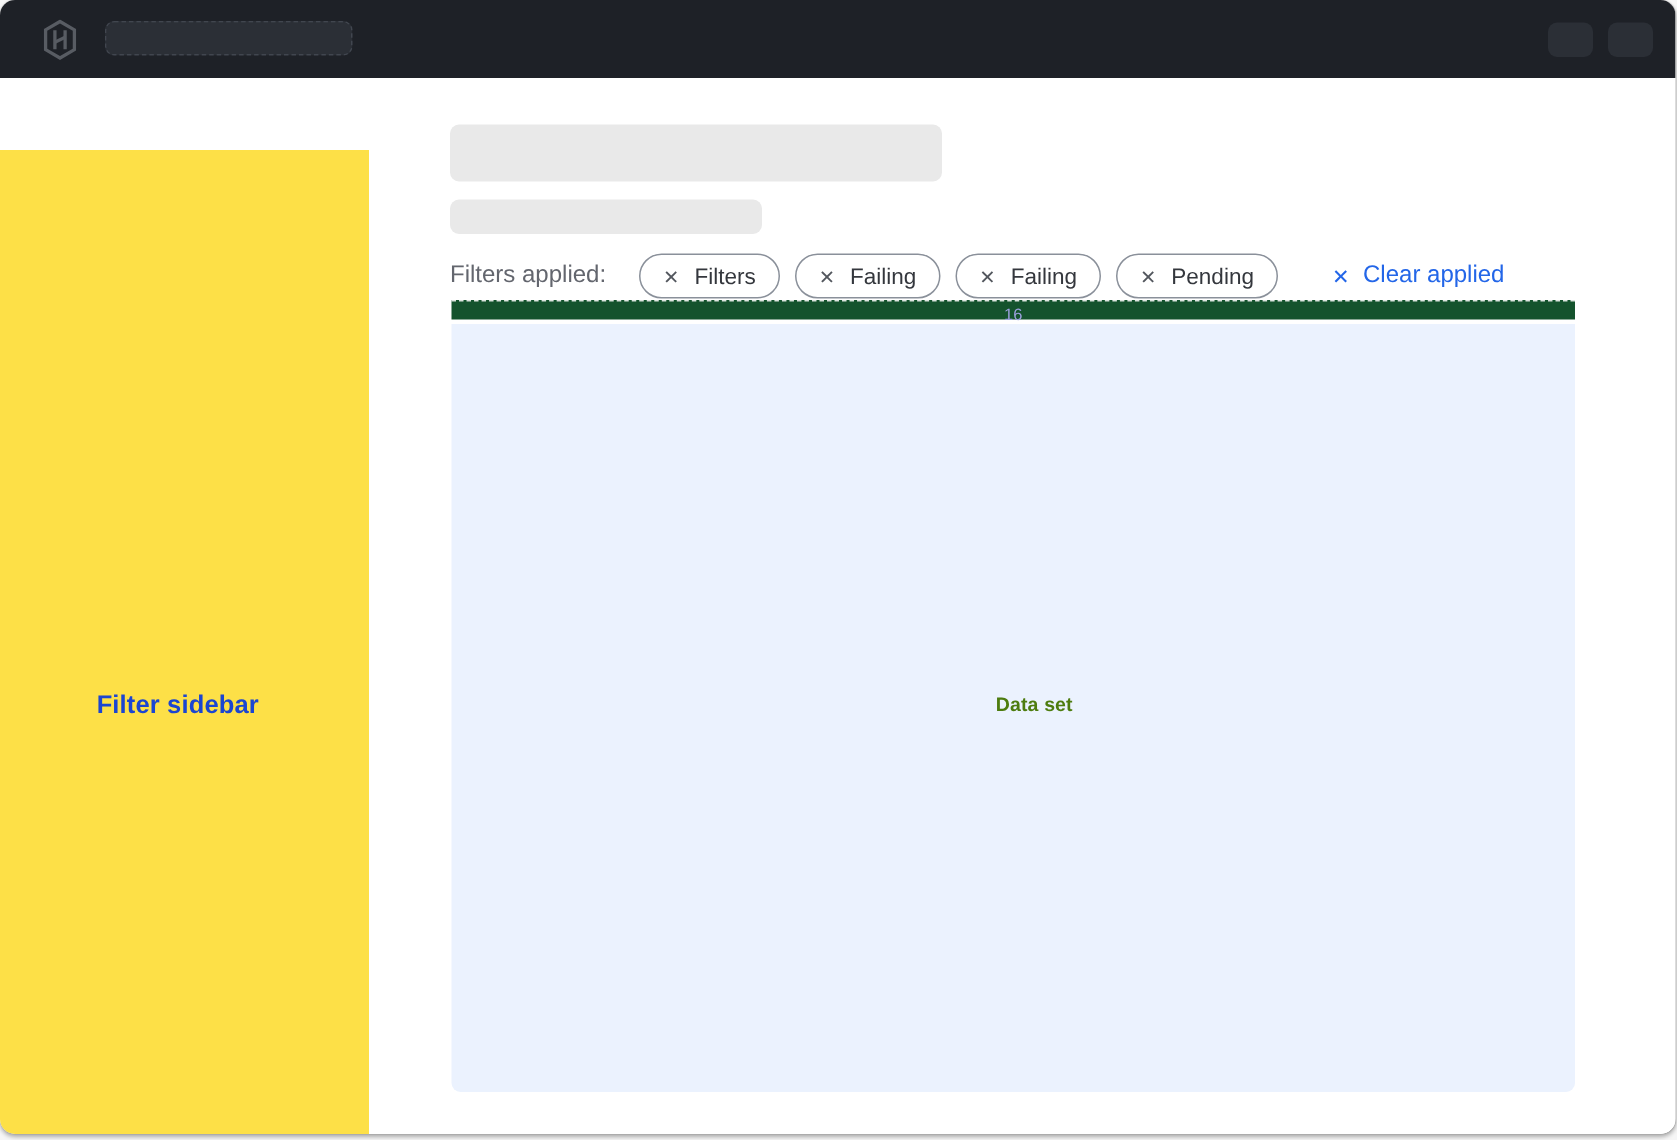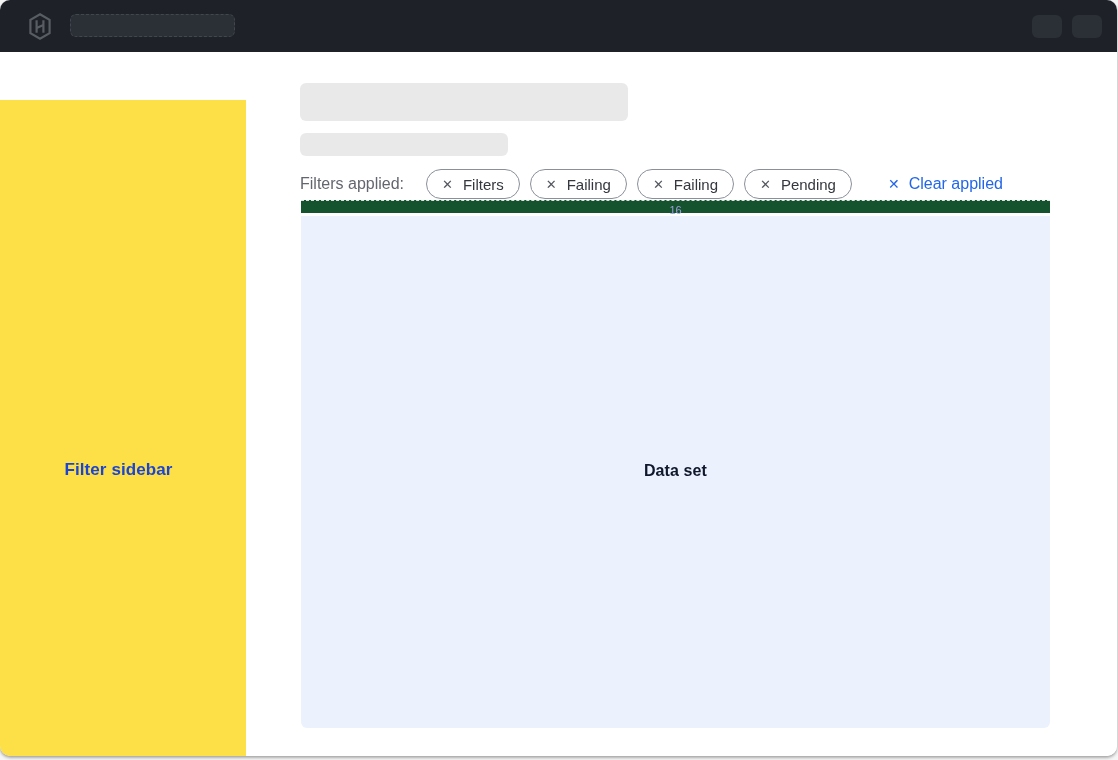--- a/index.html
+++ b/index.html
@@ -148,24 +148,25 @@
     left: 52px; top: 164px;
     width: 749px; height: 512px;
     background: #ebf2fe;
     border-radius: 0 0 6px 6px;
   }
   .dataset-label {
     position: absolute;
     left: 0; top: 246px;
     width: 749px;
     text-align: center;
-    color: #0f172a;
-    font-size: 16px;
+    color: #4d7c0f;
+    font-size: 13px;
     font-weight: bold;
     letter-spacing: 0.1px;
+    padding-left: 14px;
   }
 </style>
 </head>
 <body>
 
 <div class="window">
 
   <div class="topbar">
     <svg class="logo" viewBox="0 0 24 27">
       <polygon points="12,1.3 21.6,6.9 21.6,20.1 12,25.7 2.4,20.1 2.4,6.9" fill="none" stroke="#585c63" stroke-width="2.2"></polygon>

